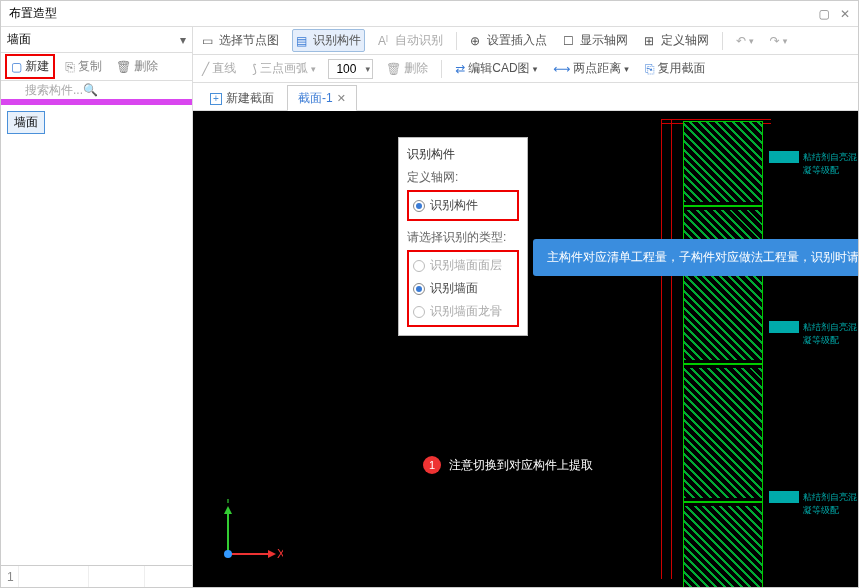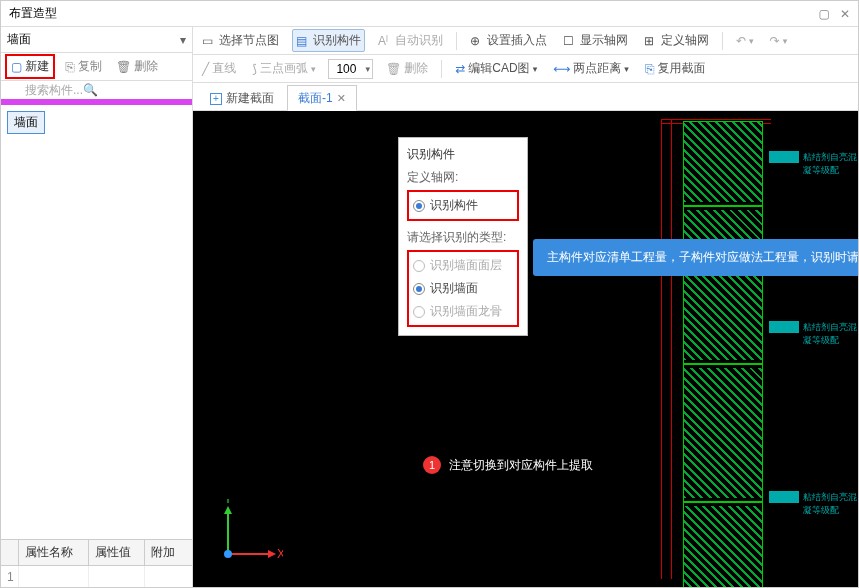--- a/index.html
+++ b/index.html
@@ -98,26 +98,20 @@
       </div>
     </div>
     <div class="search-row">
       <span style="color:#aaa">搜索构件...</span>
       <span>🔍</span>
     </div>
     <div class="tree-area">
       <div class="tree-item">墙面</div>
     </div>
     <div class="prop-grid">
-      <div class="prop-head">
-        <div></div>
-        <div>属性名称</div>
-        <div>属性值</div>
-        <div>附加</div>
-      </div>
       <div class="prop-row">
         <div>1</div>
           <div></div>
           <div></div>
           <div></div>
       </div>
     </div>
   </div>
 
   <div class="right-panel">

